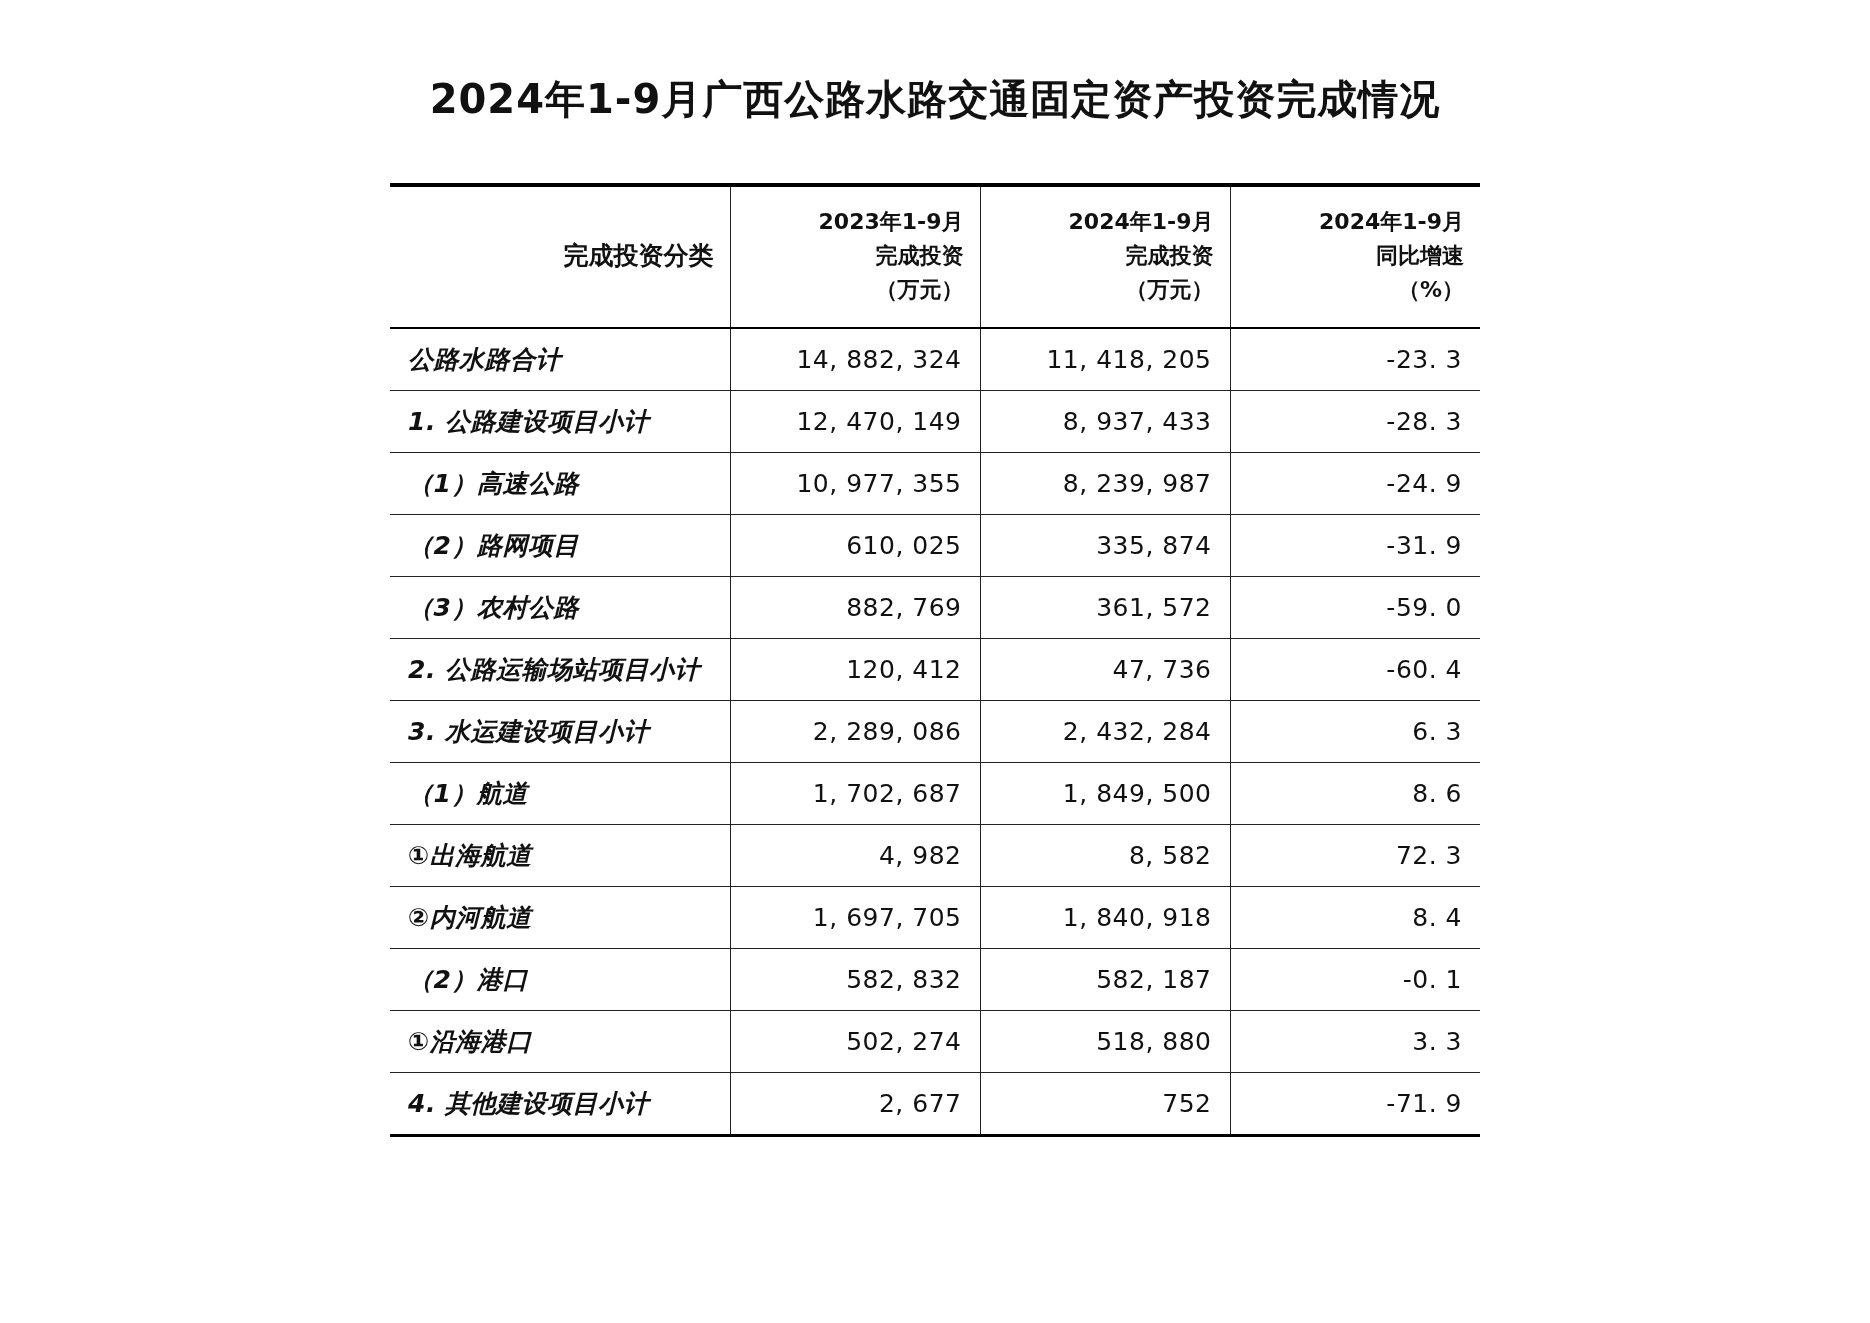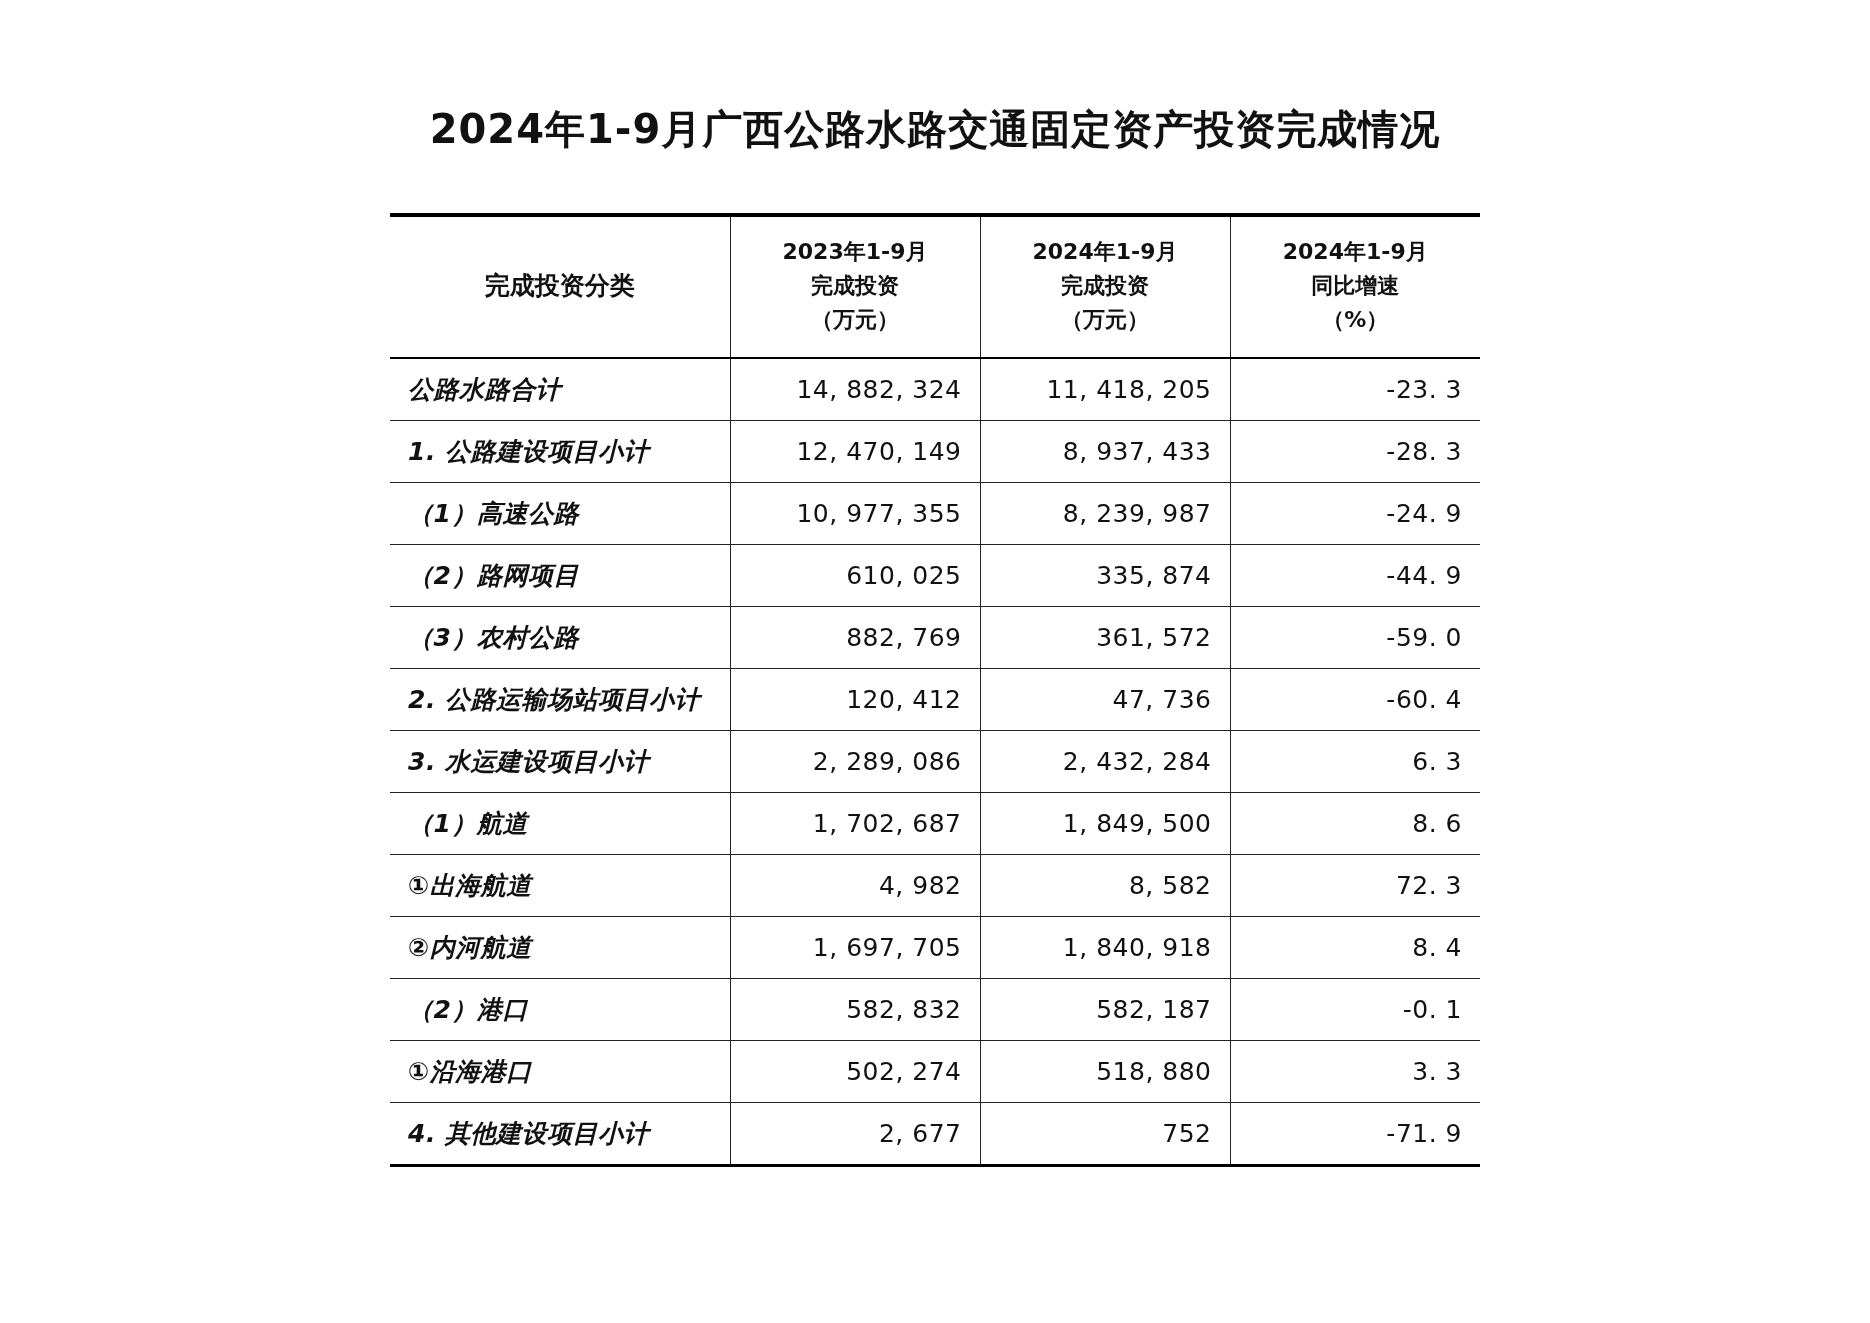--- a/index.html
+++ b/index.html
@@ -12,21 +12,20 @@
     height: 1323px;
     font-family: "DejaVu Sans", "Liberation Sans", sans-serif;
     color: #000000;
     overflow: hidden;
   }
   .page {
     position: relative;
     width: 1870px;
     height: 1149px;
     box-sizing: border-box;
-    margin-top: 30px;
   }
   .doc-title {
     text-align: center;
     font-size: 40px;
     font-weight: bold;
     letter-spacing: 1px;
     padding-top: 72px;
     padding-bottom: 0;
     color: #111111;
     font-family: "DejaVu Sans", "Liberation Sans", sans-serif;
@@ -44,21 +43,21 @@
   table.stat col.c1 { width: 250px; }
   table.stat col.c2 { width: 250px; }
   table.stat col.c3 { width: 250px; }
 
   table.stat thead th {
     font-size: 22px;
     font-weight: bold;
     line-height: 1.55;
     padding: 18px 16px 20px 16px;
     vertical-align: middle;
-    text-align: center;
+    text-align: right;
     color: #111;
   }
   table.stat thead tr {
     border-top: 4px solid #000;
     border-bottom: 2px solid #000;
   }
   table.stat thead th.cat {
     font-size: 25px;
   }
   table.stat tbody td {
@@ -143,21 +142,21 @@
           <tr>
             <td class="label indent-1">（1）高速公路</td>
             <td class="num vline-left">10, 977, 355</td>
             <td class="num vline-left">8, 239, 987</td>
             <td class="num vline-left">-24. 9</td>
           </tr>
           <tr>
             <td class="label indent-1">（2）路网项目</td>
             <td class="num vline-left">610, 025</td>
             <td class="num vline-left">335, 874</td>
-            <td class="num vline-left">-44. 9</td>
+            <td class="num vline-left">-31. 9</td>
           </tr>
           <tr>
             <td class="label indent-1">（3）农村公路</td>
             <td class="num vline-left">882, 769</td>
             <td class="num vline-left">361, 572</td>
             <td class="num vline-left">-59. 0</td>
           </tr>
           <tr>
             <td class="label indent-0">2. 公路运输场站项目小计</td>
             <td class="num vline-left">120, 412</td>

